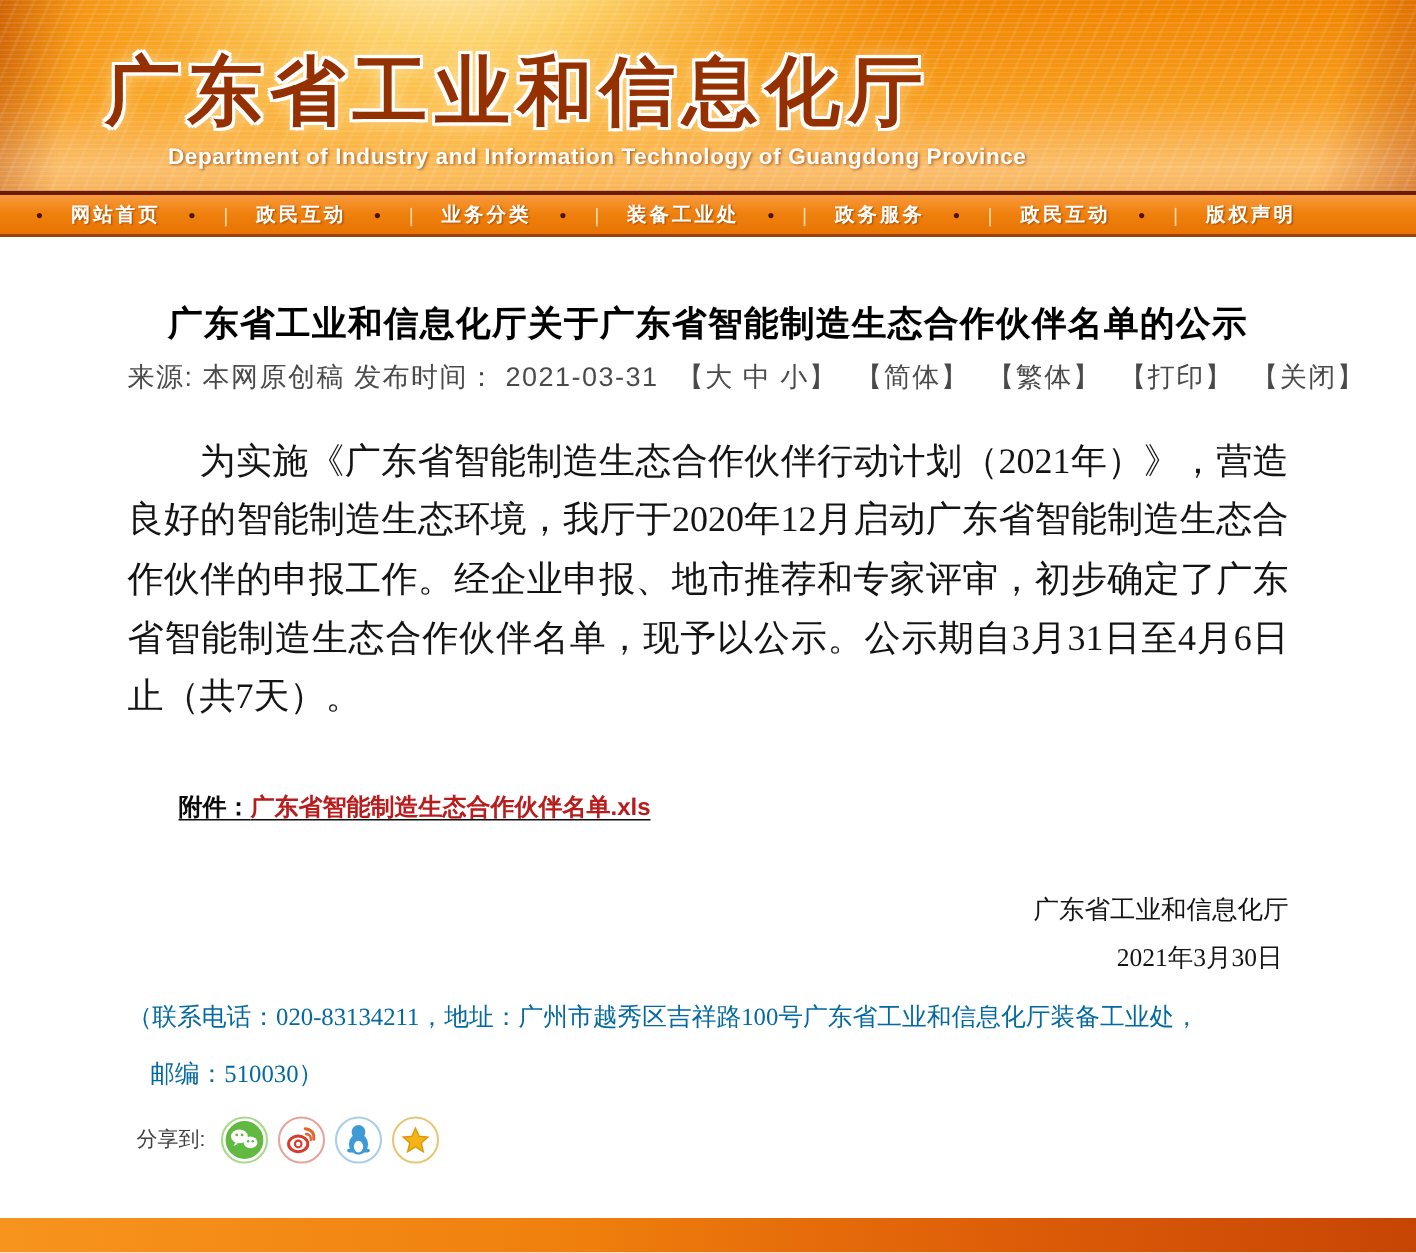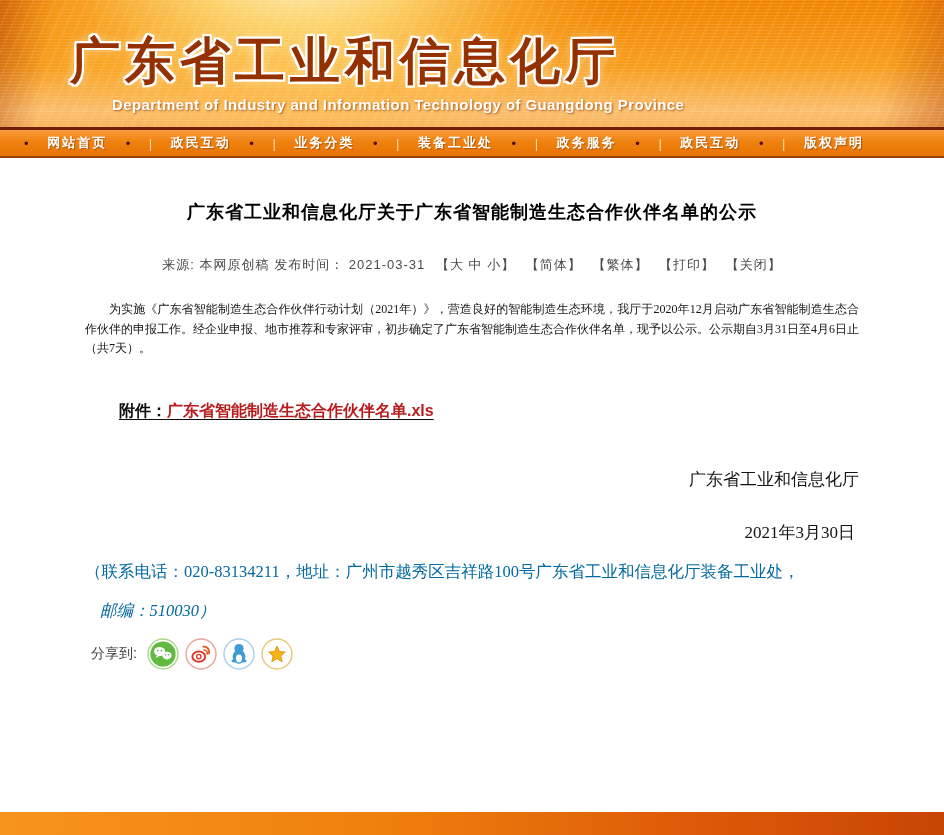--- a/index.html
+++ b/index.html
@@ -55,47 +55,47 @@
     letter-spacing:2px; text-shadow:1px 1px 1px rgba(140,60,0,.65); cursor:pointer;
     white-space:nowrap;
   }
   .nav-dot  { color:#4a1000; font-size:13px; line-height:1; }
   .nav-pipe { color:#ffdcad; font-size:13px; line-height:1; }
 
   
   .content { padding:0 85px; }
   .article-title {
     margin-top:42px; text-align:center;
-    font-size:18px; font-weight:700; color:#000; letter-spacing:1px;
+    font-size:23px; font-weight:700; color:#000; letter-spacing:1px;
   }
   .article-meta {
-    margin-top:32px; text-align:center;
-    font-size:13px; color:#4a4a4a; letter-spacing:1px; white-space:nowrap;
+    margin-top:8px; text-align:center;
+    font-size:18px; color:#4a4a4a; letter-spacing:1px; white-space:nowrap;
   }
   .meta-action { color:#4a4a4a; text-decoration:none; cursor:pointer; margin-left:6px; }
   .article-body {
     margin-top:26px; font-family:"Liberation Serif", serif;
-    font-size:12px; color:#141414; line-height:1.64; text-align:justify;
+    font-size:24px; color:#141414; line-height:1.64; text-align:justify;
   }
   .article-body p { text-indent:2em; }
   .article-body p + p { margin-top:9px; }
 
   .attachment {
     margin:42px 0 0 34px; font-size:16px; font-weight:700; color:#0d0d0d;
     text-decoration:underline; text-underline-offset:3px;
   }
   .att-link { color:#b91c1c; cursor:pointer; }
 
   .signature { margin-top:46px; text-align:right; font-size:17px; color:#141414;
     font-family:"Liberation Serif", serif; }
-  .signature .sig-date { margin-top:30px; padding-right:4px; }
+  .signature .sig-date { margin-top:9px; padding-right:4px; }
 
   .contact { margin-top:15px; font-size:16.5px; color:#0369a1; line-height:1.55;
     font-family:"Liberation Serif", serif; }
-  .contact .contact-line2 { margin-top:13px; padding-left:15px;font-style:italic; }
+  .contact .contact-line2 { margin-top:13px; padding-left:15px; }
 
   .share-row { margin:15px 0 0 6px; display:flex; align-items:center; }
   .share-label { font-size:14px; color:#3f3f3f; margin-right:10px; }
   .share-btn {
     width:32px; height:32px; margin-right:6px; padding:0; border:none;
     background:transparent; cursor:pointer; display:inline-flex;
   }
   .share-btn svg { width:32px; height:32px; }
 
   

